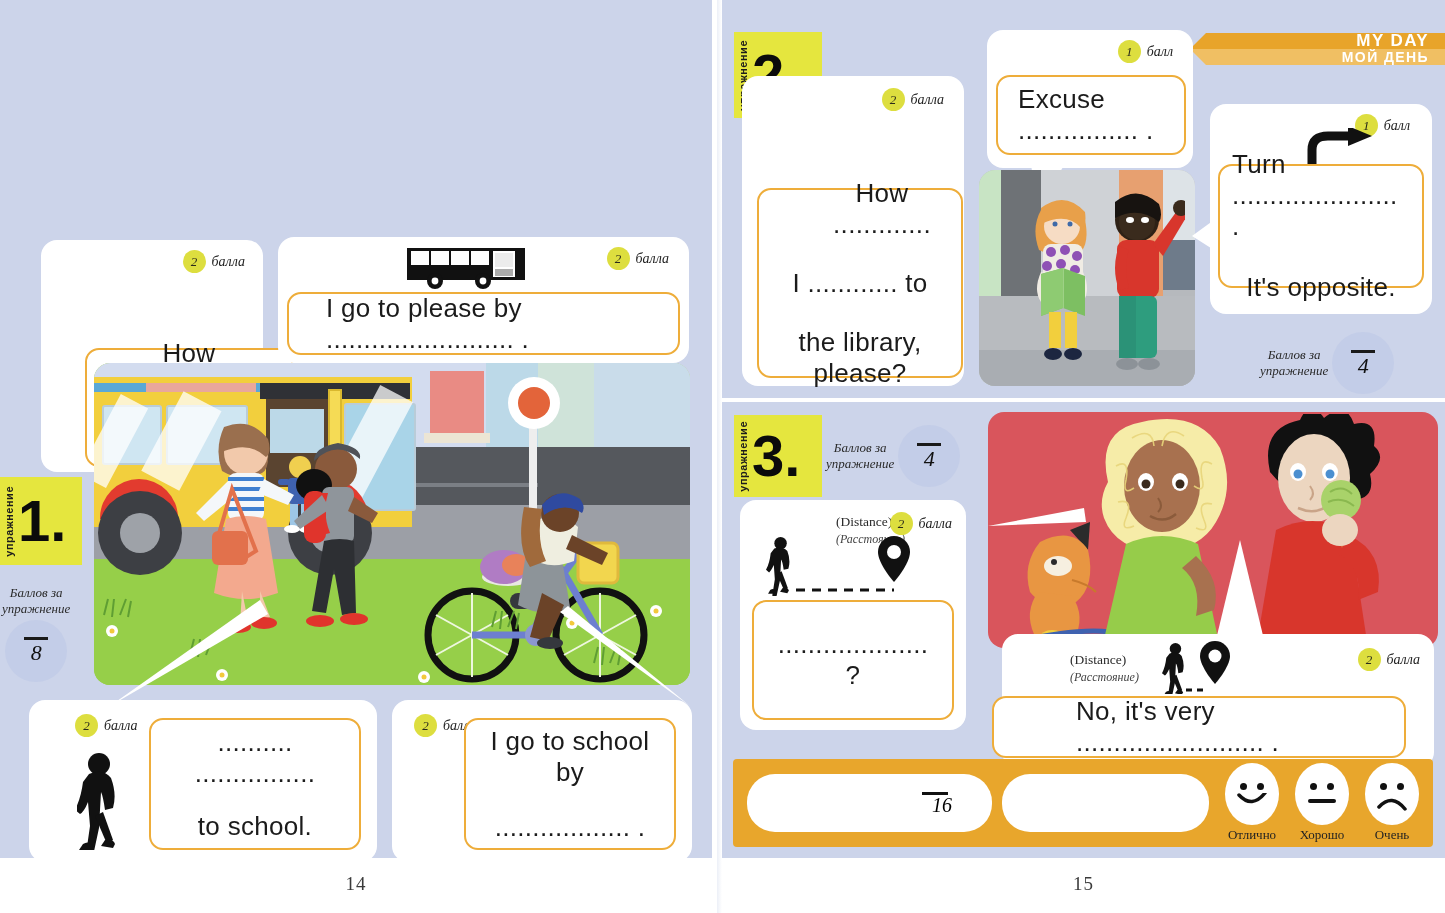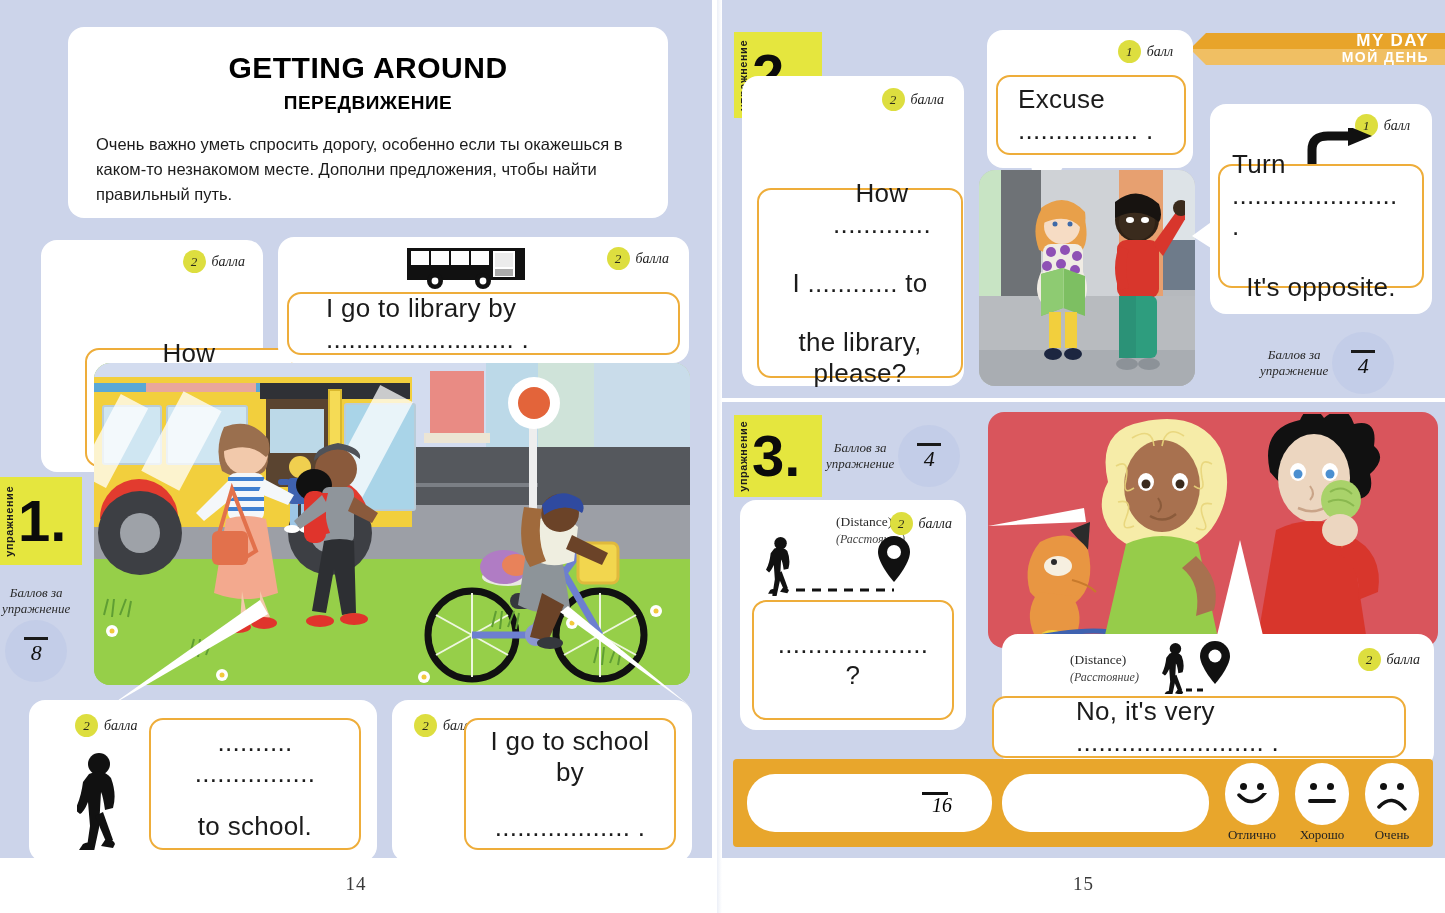--- a/index.html
+++ b/index.html
@@ -113,25 +113,20 @@
   .face .mouth{position:absolute;left:50%;transform:translateX(-50%);}
   .face .lbl{font-size:13px;color:#222;font-family:"Liberation Serif",serif;}
 </style>
 </head>
 <body>
 
 <div class="spread">
 
   <div class="page left">
 
-    <div class="card" id="header-card" style="left:68px;top:27px;width:600px;height:191px;">
-      <div style="text-align:center;padding-top:24px;font-size:30px;font-weight:bold;letter-spacing:.5px;">GETTING AROUND</div>
-      <div style="text-align:center;padding-top:7px;font-size:19px;font-weight:bold;letter-spacing:.5px;">ПЕРЕДВИЖЕНИЕ</div>
-      <div style="padding:18px 28px 0 28px;font-size:16.5px;line-height:1.5;color:#1c1c1c;">Очень важно уметь спросить дорогу, особенно если ты окажешься в каком-то незнакомом месте. Дополни предложения, чтобы найти правильный путь.</div>
-    </div>
 
     <div class="extab" id="ex1-tab" style="left:0;top:477px;width:82px;height:88px;">
       <span class="vert">упражнение</span>
       <span class="num">1.</span>
     </div>
     <div class="scorewrap" id="ex1-score" style="left:2px;top:585px;flex-direction:column;gap:2px;">
       <div class="lbl">
         <div>Баллов за</div>
         <div>упражнение</div>
       </div>
@@ -170,21 +165,21 @@
         <circle cx="30" cy="35" r="8" fill="#111"></circle>
           <circle cx="30" cy="35" r="3.4" fill="#fff"></circle>
         <circle cx="78" cy="35" r="8" fill="#111"></circle>
           <circle cx="78" cy="35" r="3.4" fill="#fff"></circle>
       </svg>
       <div class="pts" style="right:20px;top:10px;">
         <span class="dot">2</span>
         <span class="txt">балла</span>
       </div>
       <div class="ans" style="left:9px;top:55px;width:393px;height:63px;">
-        <div class="line" style="padding-left:37px;">I go to library by ......................... .</div>
+        <div class="line" style="padding-left:37px;">I go to please by ......................... .</div>
       </div>
     </div>
 
     <div class="illu" id="illu-street" style="left:94px;top:363px;width:596px;height:322px;">
       <div class="sky" style="height:132px;background:#d3dcef;"></div>
       <div class="road" style="top:132px;height:64px;"></div>
       <div class="grass" style="height:126px;"></div>
 
       <div class="bld" style="left:392px;top:0;width:52px;height:132px;background:#bcd9e8;"></div>
       <div class="bld" style="left:444px;top:0;width:56px;height:132px;background:#cfe3d9;"></div>

